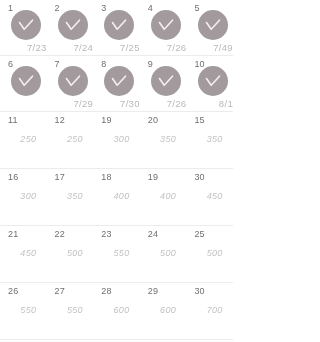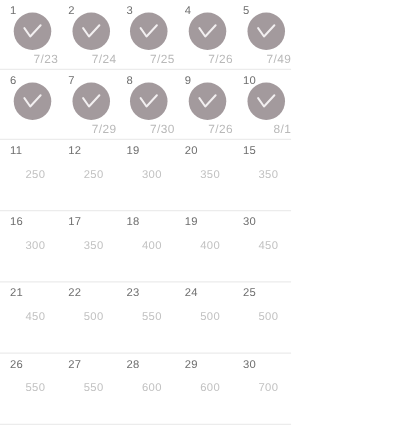--- a/index.html
+++ b/index.html
@@ -84,20 +84,21 @@
 
   .value {
     display: block;
     text-align: center;
     font-size: 9px;
     line-height: 11px;
     color: #c2c2c2;
     margin-top: 9px;
     margin-left: 4px;
     letter-spacing: 0.3px;
+    font-style: italic;
   }
 </style>
 </head>
 <body>
 
 <div id="grid">
     <div class="row icon-row">
       <div class="cell">
         <span class="idx">1</span>
         <div class="circle-wrap">

